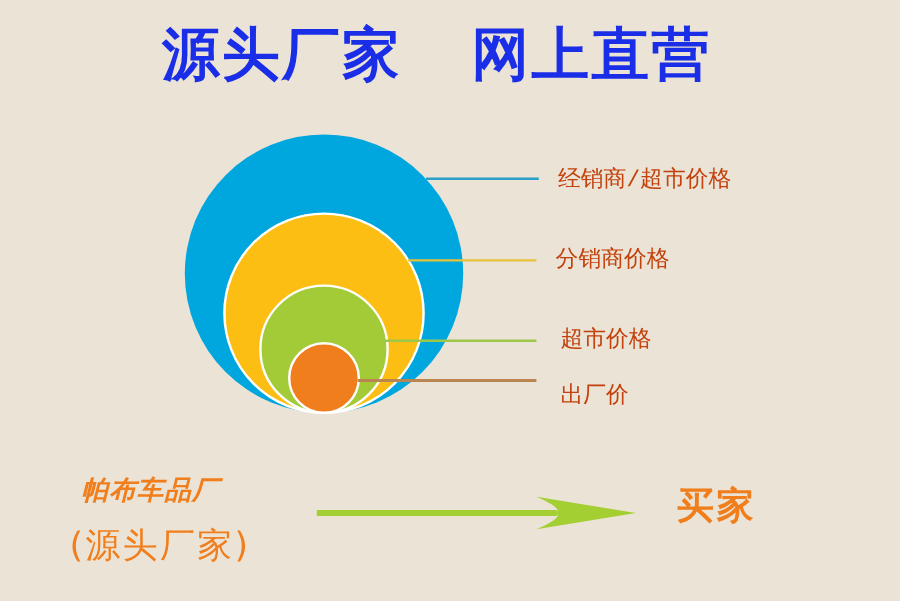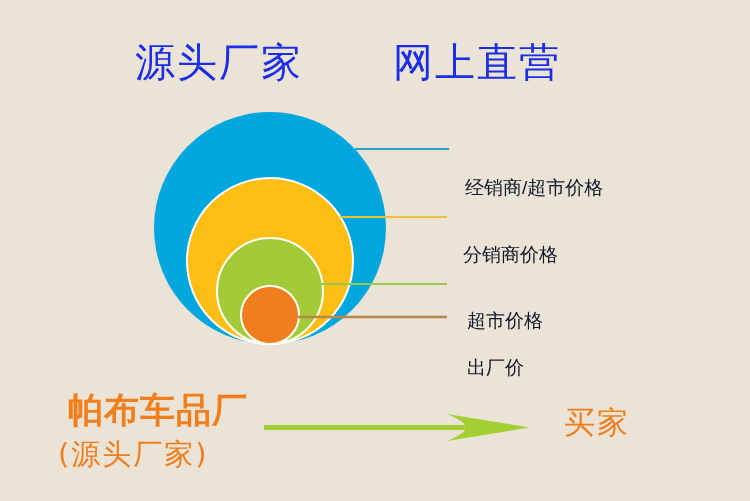--- a/index.html
+++ b/index.html
@@ -1,24 +1,24 @@
 <!DOCTYPE html>
 <html><head>
 <meta charset="utf-8">
 <style>
   html, body { margin: 0; padding: 0; }
   body { width: 750px; height: 501px; background: #ebe3d5; position: relative; overflow: hidden; font-family: "DejaVu Serif", "Liberation Serif", serif; }
-  .title { position: absolute; top: 36px; height: 52px; font-size: 40px; line-height: 52px; color: #1a2ee8; font-weight: normal; letter-spacing: 2px; white-space: nowrap; font-family: "DejaVu Serif", serif; }
+  .title { position: absolute; top: 20px; height: 52px; font-size: 48px; line-height: 52px; color: #1a2ee8; font-weight: bold; letter-spacing: 2px; white-space: nowrap; font-family: "DejaVu Serif", serif; }
   #title-left { left: 135px; }
   #title-right { left: 393px; }
   svg.diagram { position: absolute; left: 0; top: 0; }
-  .label { position: absolute; font-size: 19px; line-height: 24px; color: #0f172a; white-space: nowrap; font-family: Liberation Sans, sans-serif; margin-top: 38px; }
-  .factory { position: absolute; left: 68px; top: 392px; font-size: 35px; line-height: 36px; font-weight: bold; color: #f07e1c; white-space: nowrap; font-family: "DejaVu Sans", sans-serif; letter-spacing: 1px; }
+  .label { position: absolute; font-size: 19px; line-height: 24px; color: #c2410c; white-space: nowrap; font-family: Liberation Mono, monospace; }
+  .factory { position: absolute; left: 68px; top: 392px; font-size: 22px; line-height: 36px; font-weight: bold; color: #f07e1c; white-space: nowrap; font-family: "DejaVu Sans", sans-serif; letter-spacing: 1px; font-style: italic; }
   .factory-sub { position: absolute; left: 58px; top: 436px; font-size: 29px; line-height: 36px; color: #f07e1c; white-space: nowrap; font-family: "DejaVu Sans", sans-serif; font-weight: normal; letter-spacing: 2px; }
-  .buyer { position: absolute; left: 564px; top: 404px; font-size: 31px; line-height: 36px; font-weight: normal; color: #f07e1c; white-space: nowrap; font-family: "DejaVu Sans", sans-serif; letter-spacing: 2px; }
+  .buyer { position: absolute; left: 564px; top: 404px; font-size: 31px; line-height: 36px; font-weight: bold; color: #f07e1c; white-space: nowrap; font-family: "DejaVu Sans", sans-serif; letter-spacing: 2px; }
 </style>
 </head>
 <body>
 
 <div class="title" id="title-left">源头厂家</div>
 <div class="title" id="title-right">网上直营</div>
 
 <svg class="diagram" width="750" height="501" viewBox="0 0 750 501">
   <g>
     <circle cx="270" cy="228" r="116" fill="#00a6de"></circle>

